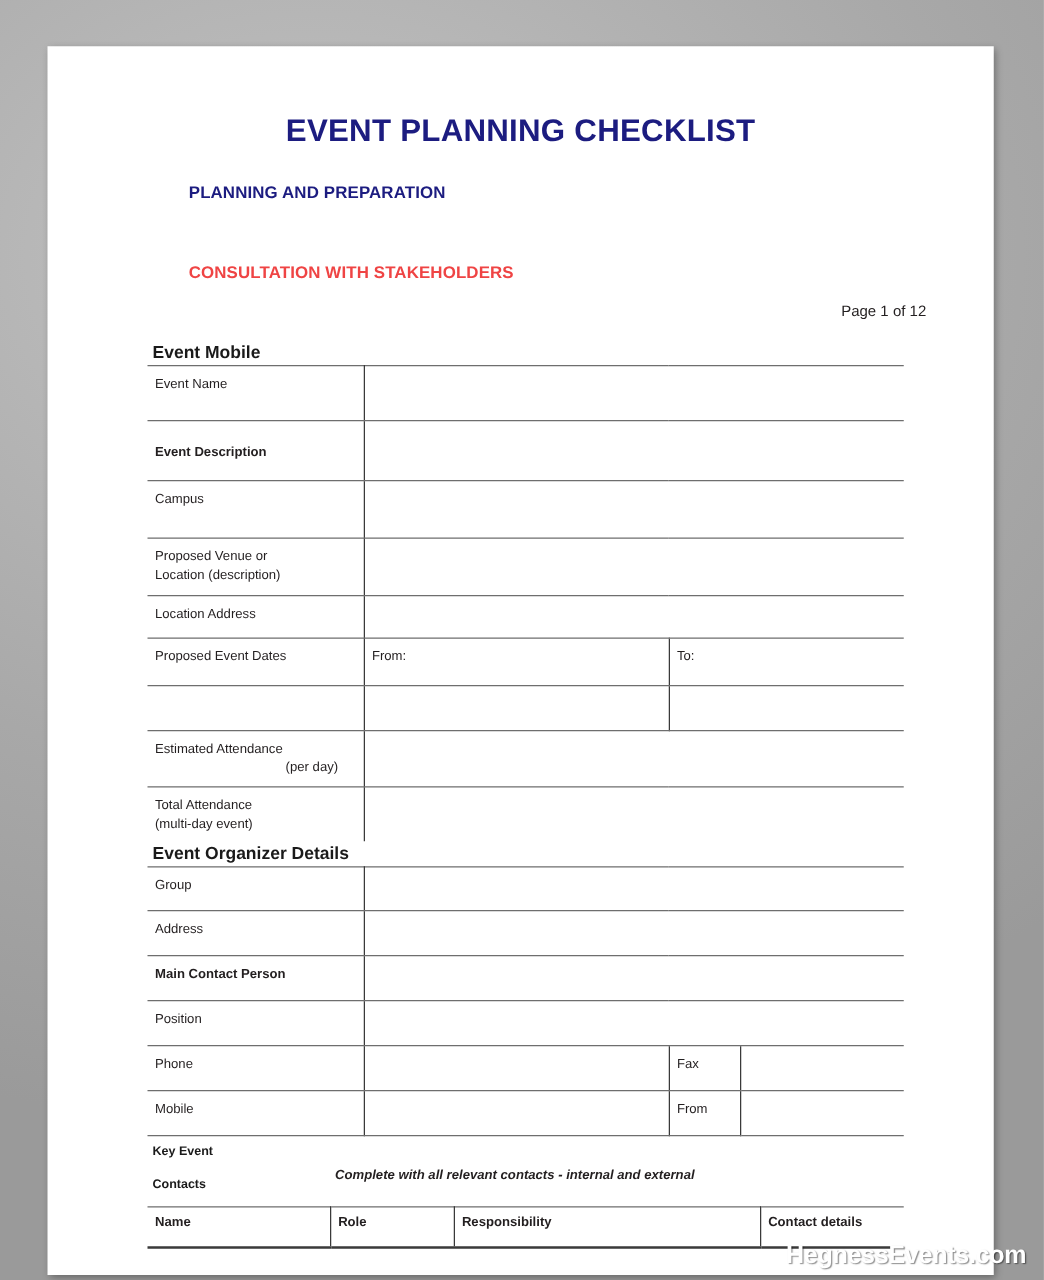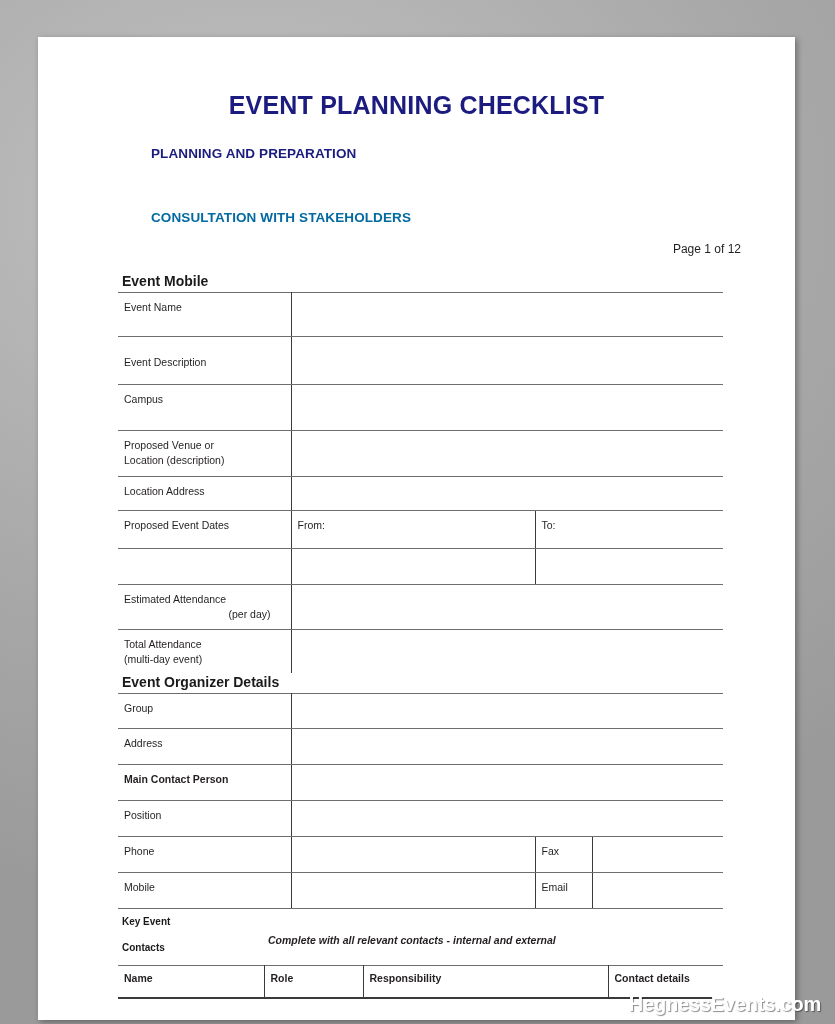--- a/index.html
+++ b/index.html
@@ -53,21 +53,21 @@
     top: 109px;
     color: #1c1c80;
     font-weight: bold;
     font-size: 13.5px;
     letter-spacing: 0.1px;
   }
   .sub-head-2 {
     position: absolute;
     left: 113px;
     top: 173px;
-    color: #0369a1;
+    color: #ef4444;
     font-weight: bold;
     font-size: 13.5px;
     letter-spacing: 0.1px;
   }
   .page-num {
     position: absolute;
     right: 54px;
     top: 205px;
     font-size: 12px;
     color: #231f20;
@@ -192,21 +192,21 @@
             <col class="c-mid">
             <col class="c-rest">
         </colgroup>
 
         <tbody>
             <tr style="height:44px;">
           <td class="label vline-r">Event Name</td>
           <td colspan="2"></td>
         </tr>
 
-        <tr style="height:48px;">
+        <tr style="height:48px;font-weight:bold;">
           <td class="label vline-r" style="padding-top:18px;">Event Description</td>
           <td colspan="2"></td>
         </tr>
 
         <tr style="height:46px;">
           <td class="label vline-r">Campus</td>
           <td colspan="2"></td>
         </tr>
 
         <tr style="height:46px;">
@@ -286,21 +286,21 @@
         <tr style="height:36px;">
           <td class="label vline-r">Phone</td>
           <td class="vline-r"></td>
           <td class="vline-r">Fax</td>
           <td></td>
         </tr>
 
         <tr style="height:36px;">
           <td class="label vline-r">Mobile</td>
           <td class="vline-r"></td>
-          <td class="vline-r">Email</td>
+          <td class="vline-r">From</td>
           <td></td>
         </tr>
       </tbody>
         </table>
 
       <div class="key-block">
         <div class="key-title">
           <span>Key Event</span><br>
           <span>Contacts</span>
         </div>

